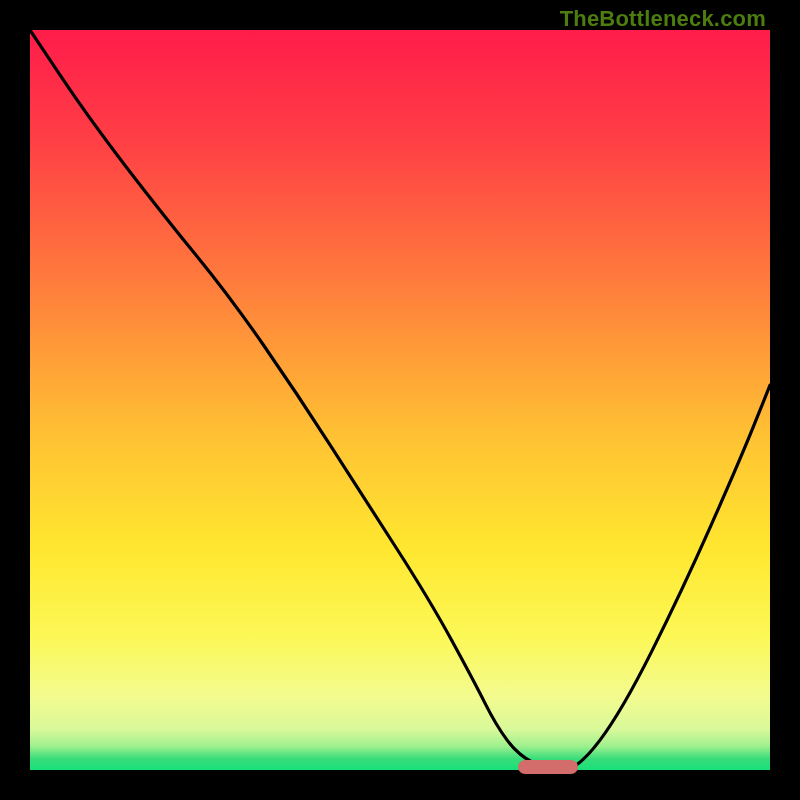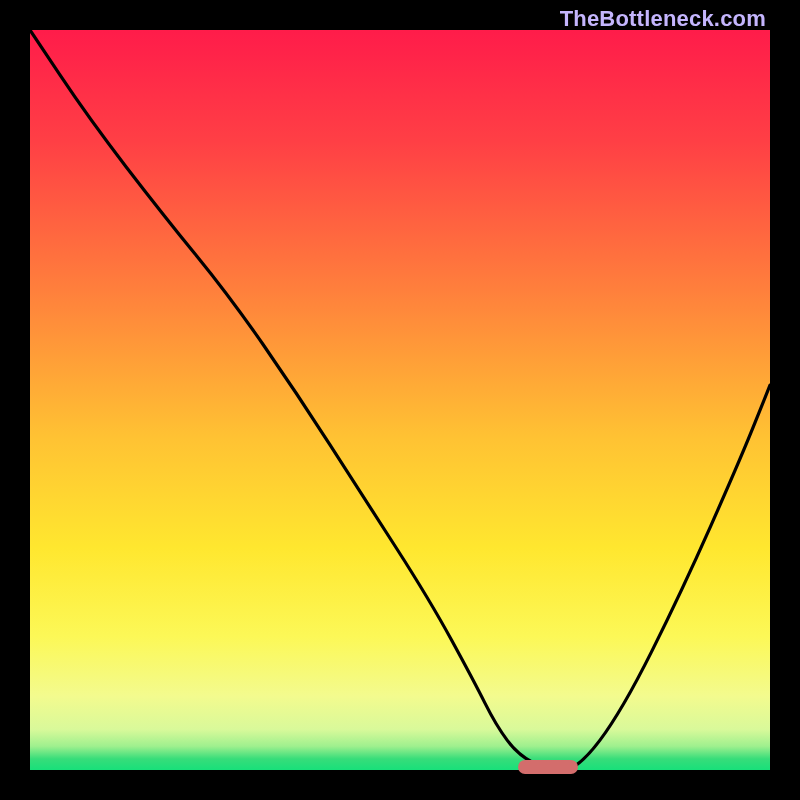--- a/index.html
+++ b/index.html
@@ -39,21 +39,21 @@
     border-radius: 7px;
     background: #d36d6c;
   }
   .watermark {
     position: absolute;
     top: 6px;
     right: 34px;
     font-family: Arial, Helvetica, sans-serif;
     font-size: 22px;
     font-weight: 600;
-    color: #c4b5fd;
+    color: #4d7c0f;
     letter-spacing: 0.2px;
     user-select: none;
   }
 </style>
 </head>
 <body>
 
 <div class="frame">
 
   <svg class="plot-bg" viewBox="0 0 740 740" preserveAspectRatio="none">

